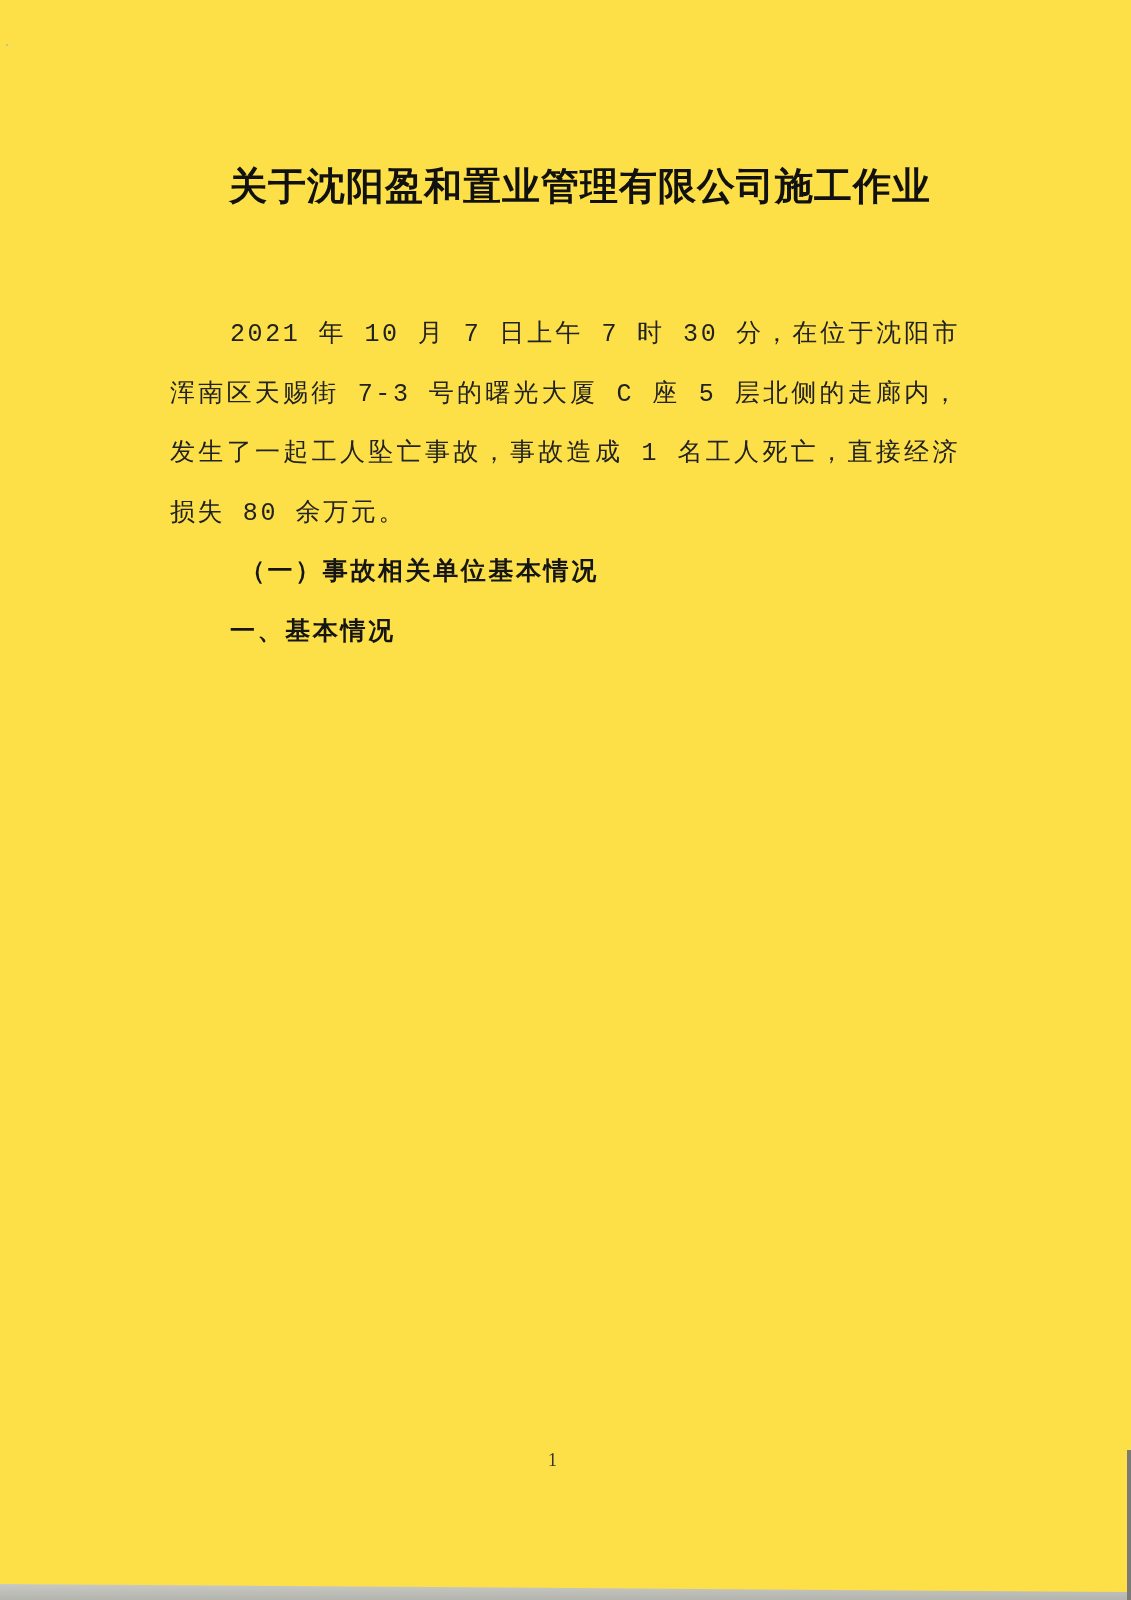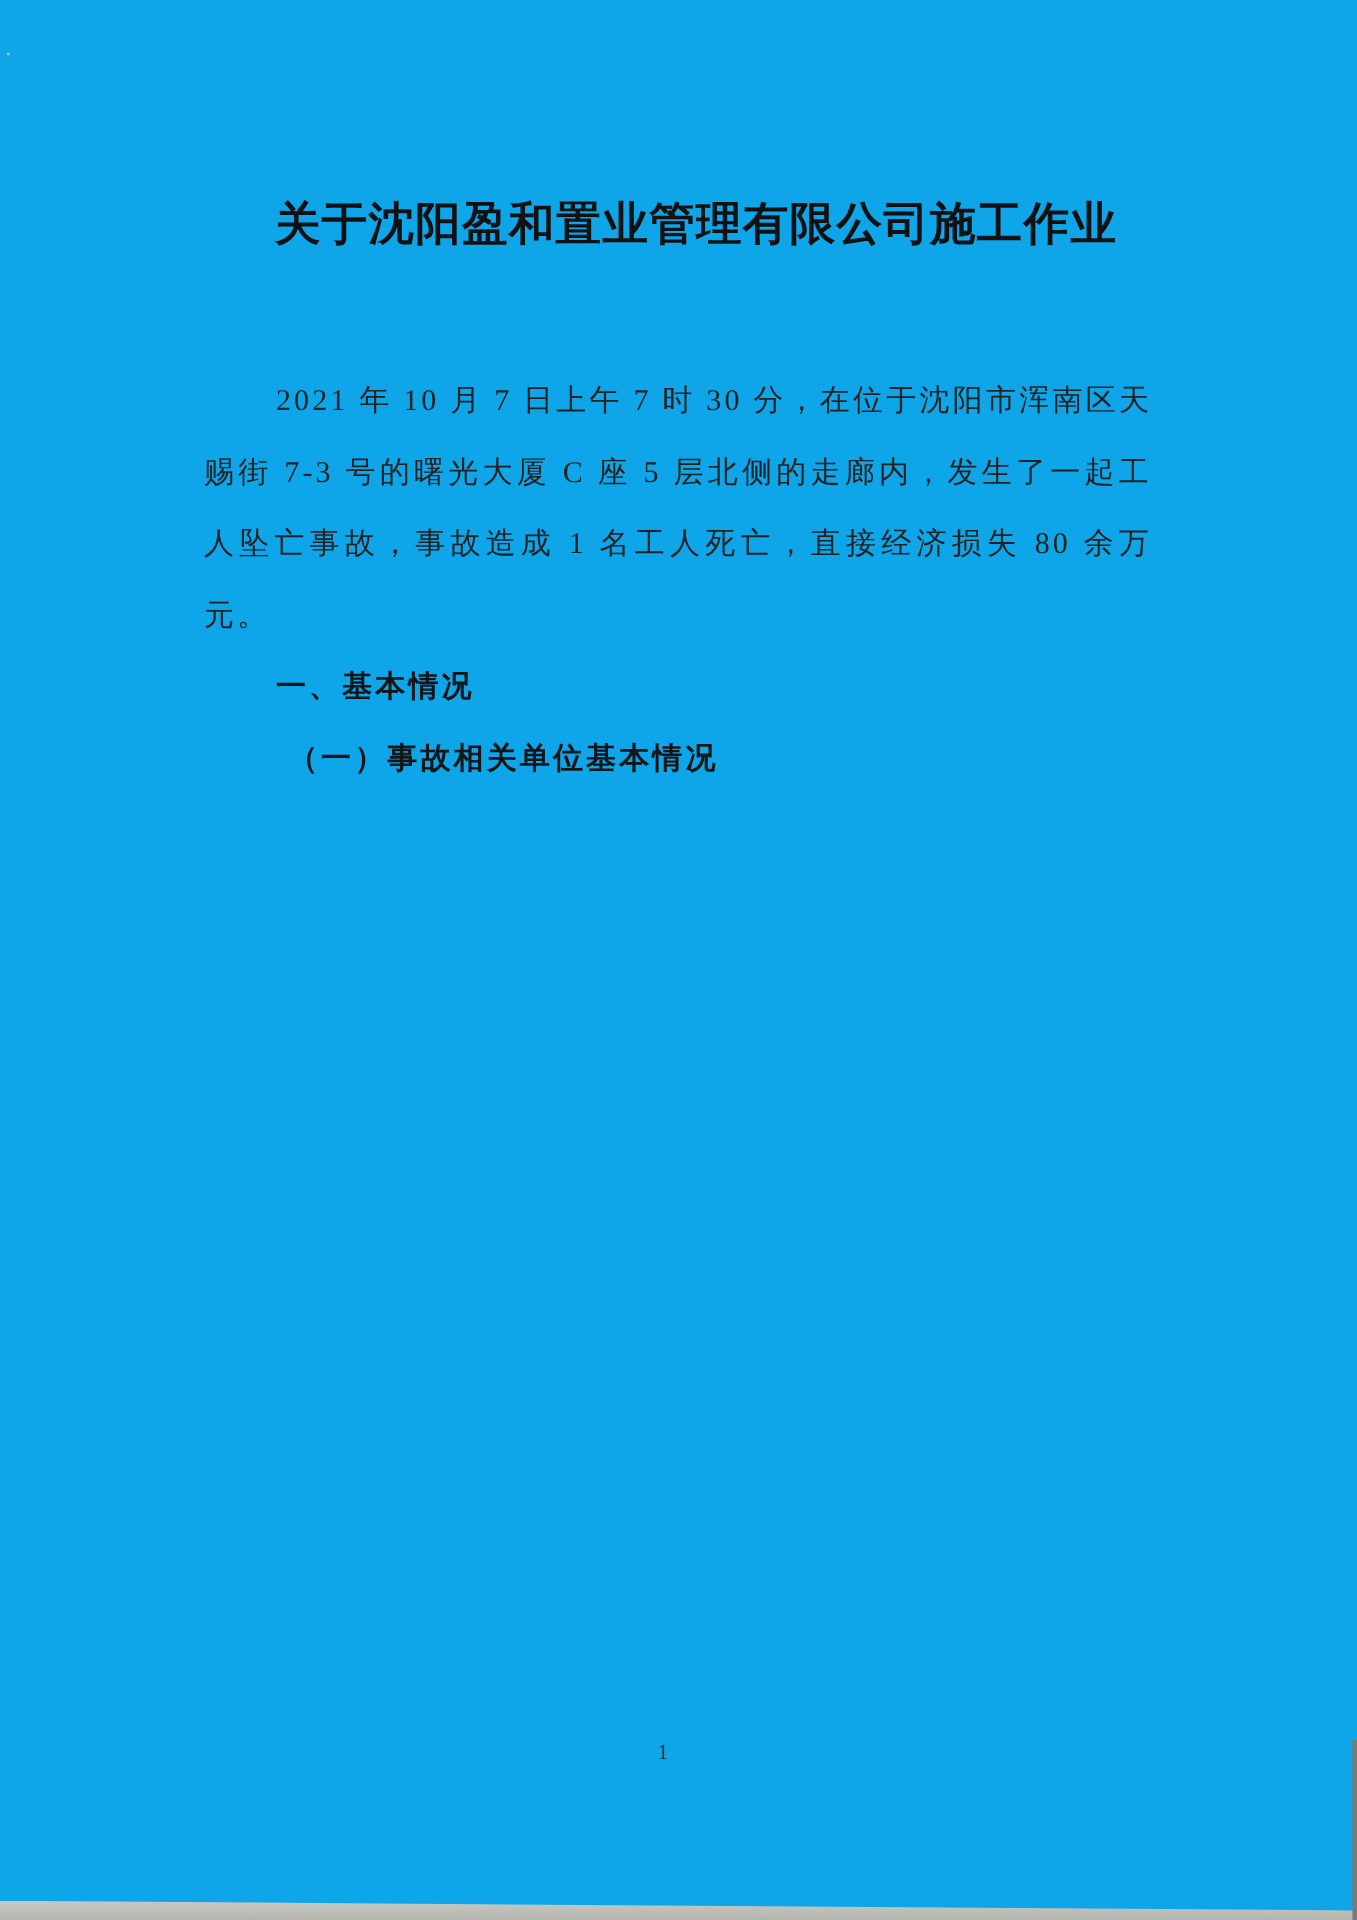--- a/index.html
+++ b/index.html
@@ -12,21 +12,21 @@
       height: 1600px;
       position: relative;
       overflow: hidden;
       font-family: "DejaVu Serif", "Liberation Serif", serif;
       color: #1a1a1a;
     }
     .page {
       position: absolute;
       left: 0; top: 0;
       width: 1131px; height: 1600px;
-      background: #0ea5e9;
+      background: #fde047;
     }
     .scan-shadow {
       position: absolute;
       left: 0;
       bottom: 0;
       width: 1131px;
       height: 16px;
       background: linear-gradient(#c9c9c4, #b4b4ae);
       clip-path: polygon(0 0, 100% 50%, 100% 100%, 0 100%);
     }
@@ -50,21 +50,21 @@
       line-height: 62px;
       letter-spacing: 1px;
       color: #111;
     }
     .title .line { display: block; white-space: nowrap; }
     .body-text {
       position: absolute;
       left: 170px;
       top: 305px;
       width: 790px;
-      font-family: Liberation Serif, serif;
+      font-family: Liberation Mono, monospace;
       font-size: 25px;
       line-height: 59.5px;
       letter-spacing: 2.6px;
       color: #222;
     }
     .para {
       margin: 0;
       text-indent: 60px;
       text-align: justify;
     }
@@ -95,21 +95,21 @@
 
 <div class="page">
   <div class="speck"></div>
 
   <h1 class="title">
     <span class="line">关于沈阳盈和置业管理有限公司施工作业</span>
   </h1>
 
   <div class="body-text">
     <p class="para">2021 年 10 月 7 日上午 7 时 30 分，在位于沈阳市浑南区天赐街 7-3 号的曙光大厦 C 座 5 层北侧的走廊内，发生了一起工人坠亡事故，事故造成 1 名工人死亡，直接经济损失 80 余万元。</p>
+    <p class="heading sub">（一）事故相关单位基本情况</p>
     <p class="heading">一、基本情况</p>
-    <p class="heading sub">（一）事故相关单位基本情况</p>
   </div>
 
   <div class="page-number">1</div>
 
   <div class="scan-shadow"></div>
   <div class="scan-right-edge"></div>
 </div>
 
 </body></html>

